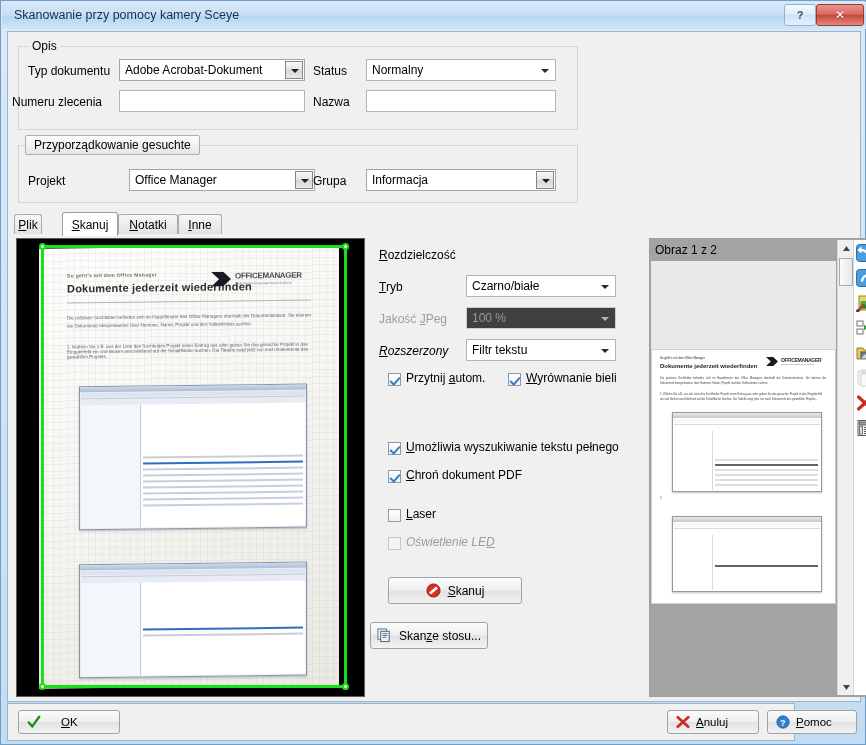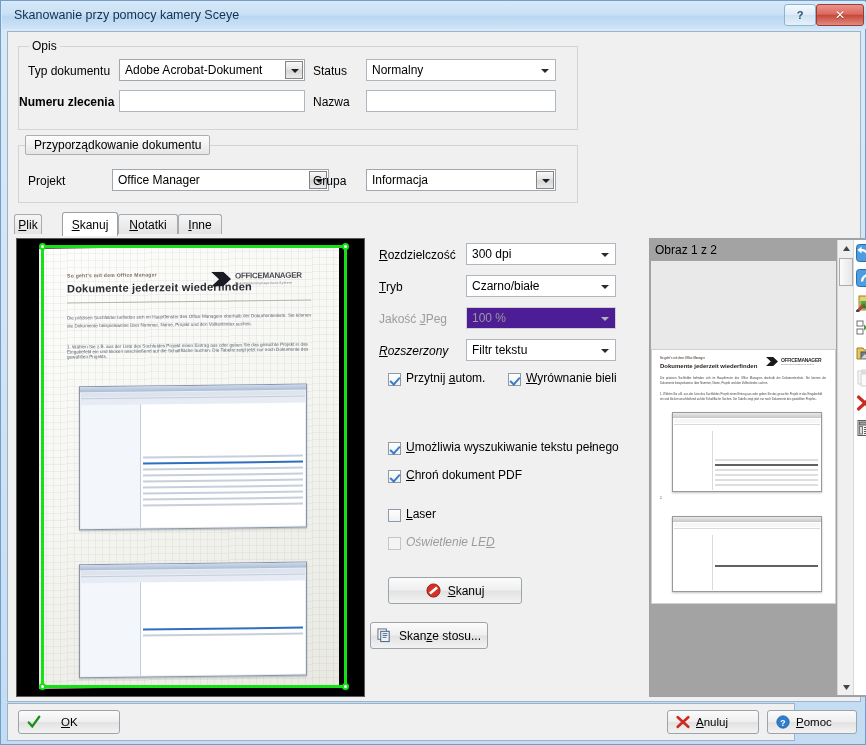--- a/index.html
+++ b/index.html
@@ -73,21 +73,21 @@
   .combo-btn .val{position:absolute;left:5px;top:3px;font-size:12px;}
   .combo-btn .abtn{
     position:absolute;right:1px;top:1px;width:18px;height:18px;
     box-sizing:border-box;border:1px solid #848484;
     background:linear-gradient(180deg,#fafafa,#e3e3e3 48%,#d6d6d6 52%,#eaeaea);
   }
   .combo-btn .abtn::after{
     content:"";position:absolute;left:5px;top:7px;width:0;height:0;
     border-left:4px solid transparent;border-right:4px solid transparent;border-top:4px solid #1e1e1e;
   }
-  .combo-dis{background:#4c1d95;border-color:#cfcfcf;}
+  .combo-dis{background:#404040;border-color:#cfcfcf;}
   .combo-dis .val{color:#9a9a9a;}
   .combo-dis .arrow{border-top-color:#b4b4b4;}
   
   .tabstrip{position:absolute;left:6px;top:180px;height:23px;}
   .tab{
     position:absolute;top:2px;height:21px;box-sizing:border-box;
     border:1px solid #a5acb2;border-bottom:none;border-radius:3px 3px 0 0;
     background:linear-gradient(180deg,#f6f6f6,#e2e2e2);
     display:flex;align-items:center;justify-content:center;padding:0 9px;
     font-size:12px;color:#000;
@@ -208,34 +208,34 @@
     <div class="combo-btn" style="left:111px;top:27px;width:186px;">
       <span class="val">Adobe Acrobat-Dokument</span>
       <span class="abtn"></span>
     </div>
     <div class="lbl" style="left:305px;top:32px;">Status</div>
     <div class="combo-flat" style="left:358px;top:27px;width:190px;">
       <span class="val">Normalny</span>
       <span class="arrow"></span>
     </div>
 
-    <div class="lbl" style="left:11px;top:63px;font-weight:bold;">Numeru zlecenia</div>
+    <div class="lbl" style="left:4px;top:63px;">Numeru zlecenia</div>
     <div class="field" style="left:111px;top:58px;width:186px;">
       <span class="val"></span>
     </div>
     <div class="lbl" style="left:305px;top:63px;">Nazwa</div>
     <div class="field" style="left:358px;top:58px;width:190px;">
       <span class="val"></span>
     </div>
 
     <div class="group" style="left:10px;top:113px;width:560px;height:58px;">
-      <div class="group-label raised">Przyporządkowanie dokumentu</div>
+      <div class="group-label raised">Przyporządkowanie gesuchte</div>
     </div>
     <div class="lbl" style="left:20px;top:142px;">Projekt</div>
-    <div class="combo-btn" style="left:104px;top:137px;width:217px;">
+    <div class="combo-btn" style="left:121px;top:137px;width:186px;">
       <span class="val">Office Manager</span>
       <span class="abtn"></span>
     </div>
     <div class="lbl" style="left:305px;top:142px;">Grupa</div>
     <div class="combo-btn" style="left:358px;top:137px;width:190px;">
       <span class="val">Informacja</span>
       <span class="abtn"></span>
     </div>
 
     <div class="tabstrip">
@@ -302,24 +302,20 @@
 
         <div class="crop-rect">
           <span class="handle" style="left:-5px;top:-5px;"></span>
           <span class="handle" style="right:-5px;top:-5px;"></span>
           <span class="handle" style="left:-5px;bottom:-5px;"></span>
           <span class="handle" style="right:-5px;bottom:-5px;"></span>
         </div>
       </div>
 
       <div class="setlbl" style="left:365px;top:14px;"><u class="mn">R</u>ozdzielczość</div>
-      <div class="combo-flat" style="left:452px;top:9px;width:150px;">
-        <span class="val">300 dpi</span>
-        <span class="arrow"></span>
-      </div>
 
       <div class="setlbl" style="left:365px;top:46px;"><u class="mn">T</u>ryb</div>
       <div class="combo-flat" style="left:452px;top:41px;width:150px;">
         <span class="val">Czarno/białe</span>
         <span class="arrow"></span>
       </div>
 
       <div class="setlbl dim" style="left:365px;top:78px;">Jakość <u class="mn">J</u>Peg</div>
       <div class="combo-flat combo-dis" style="left:452px;top:73px;width:150px;">
         <span class="val">100 %</span>

